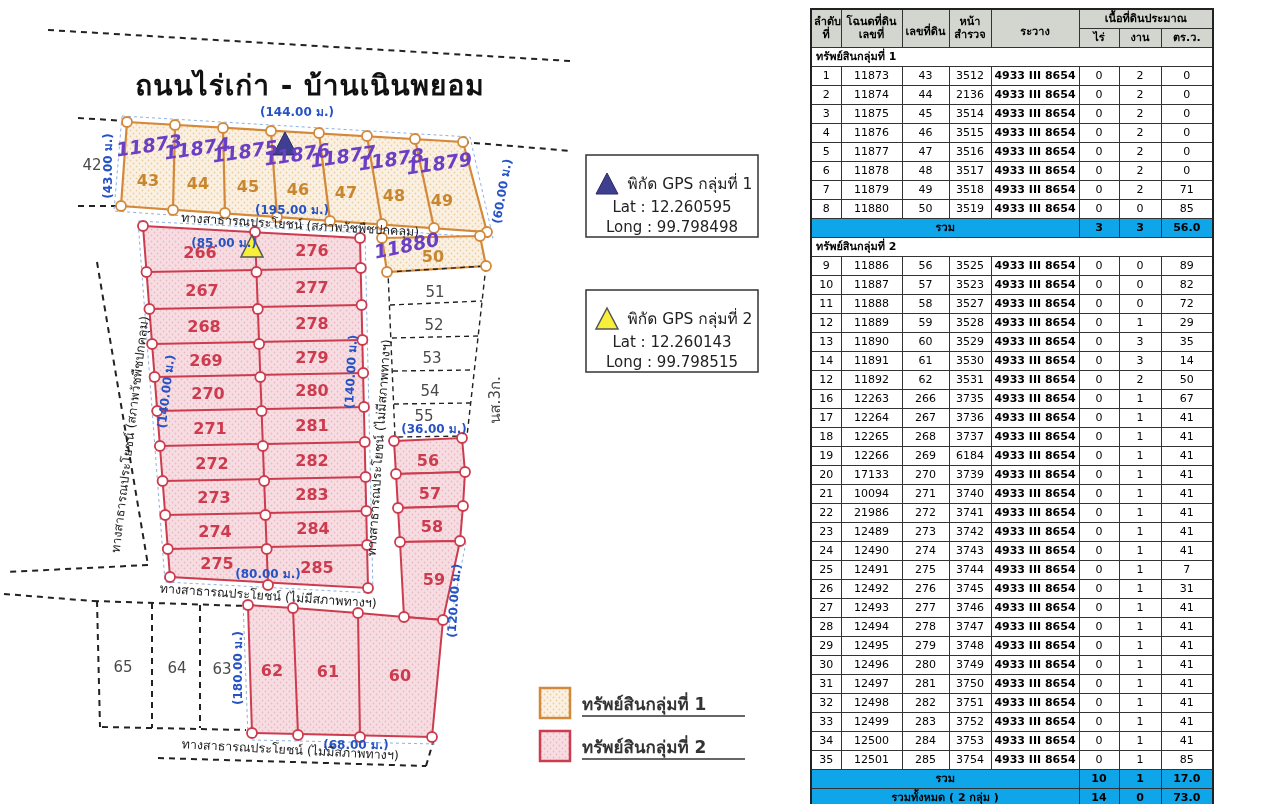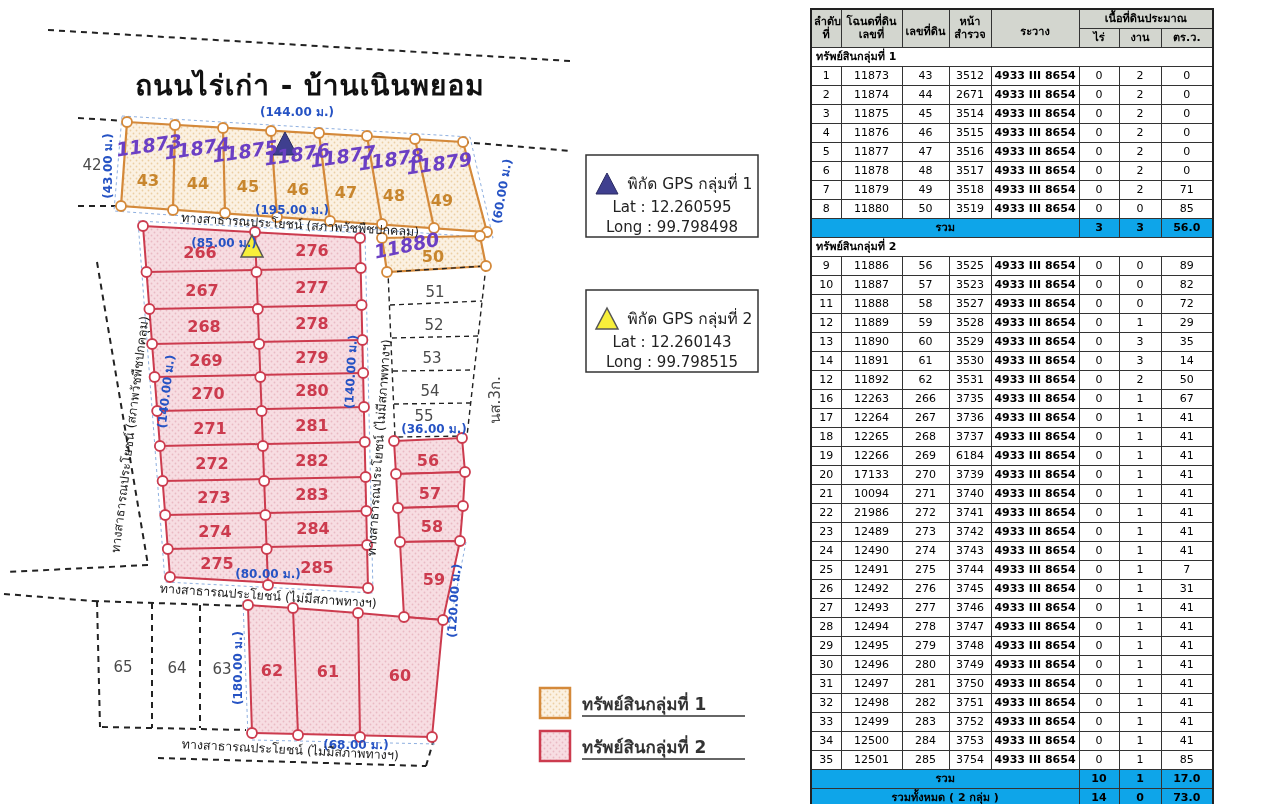--- a/index.html
+++ b/index.html
@@ -368,21 +368,21 @@
             <td>3512</td>
             <td class="sheet">4933 III 8654</td>
             <td>0</td>
             <td>2</td>
             <td>0</td>
           </tr>
           <tr>
             <td>2</td>
             <td>11874</td>
             <td>44</td>
-            <td>2671</td>
+            <td>2136</td>
             <td class="sheet">4933 III 8654</td>
             <td>0</td>
             <td>2</td>
             <td>0</td>
           </tr>
           <tr>
             <td>3</td>
             <td>11875</td>
             <td>45</td>
             <td>3514</td>

